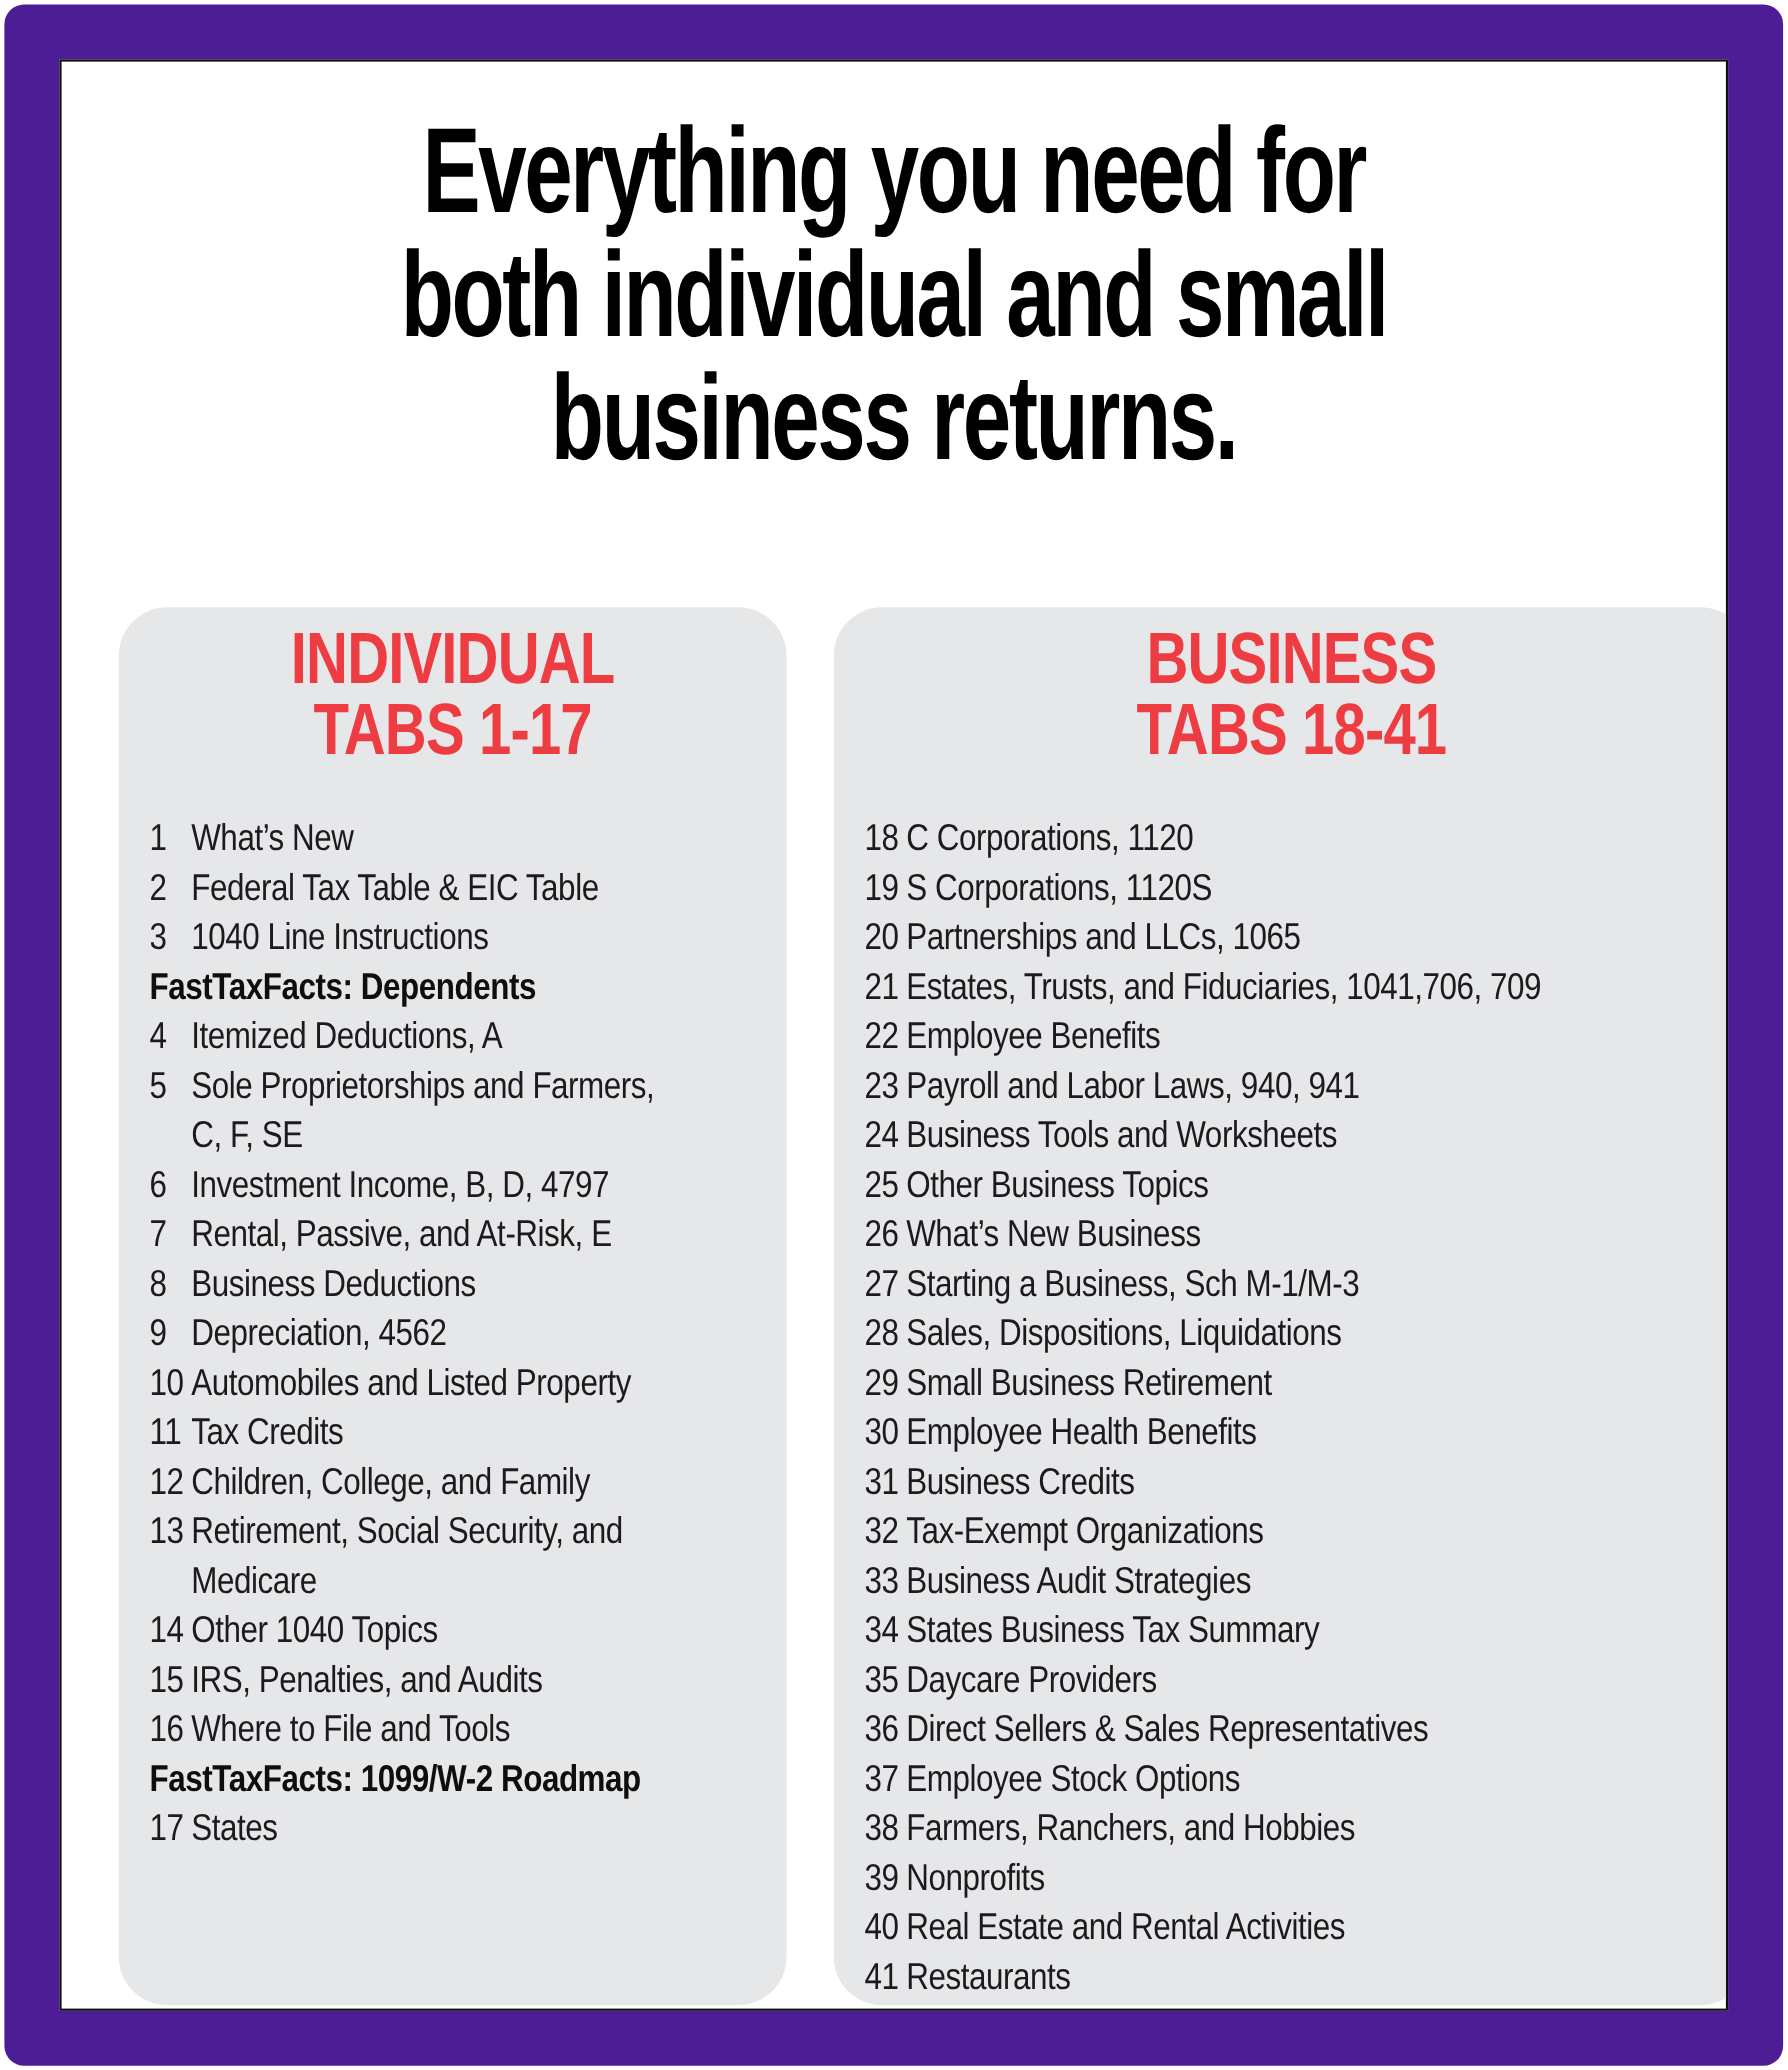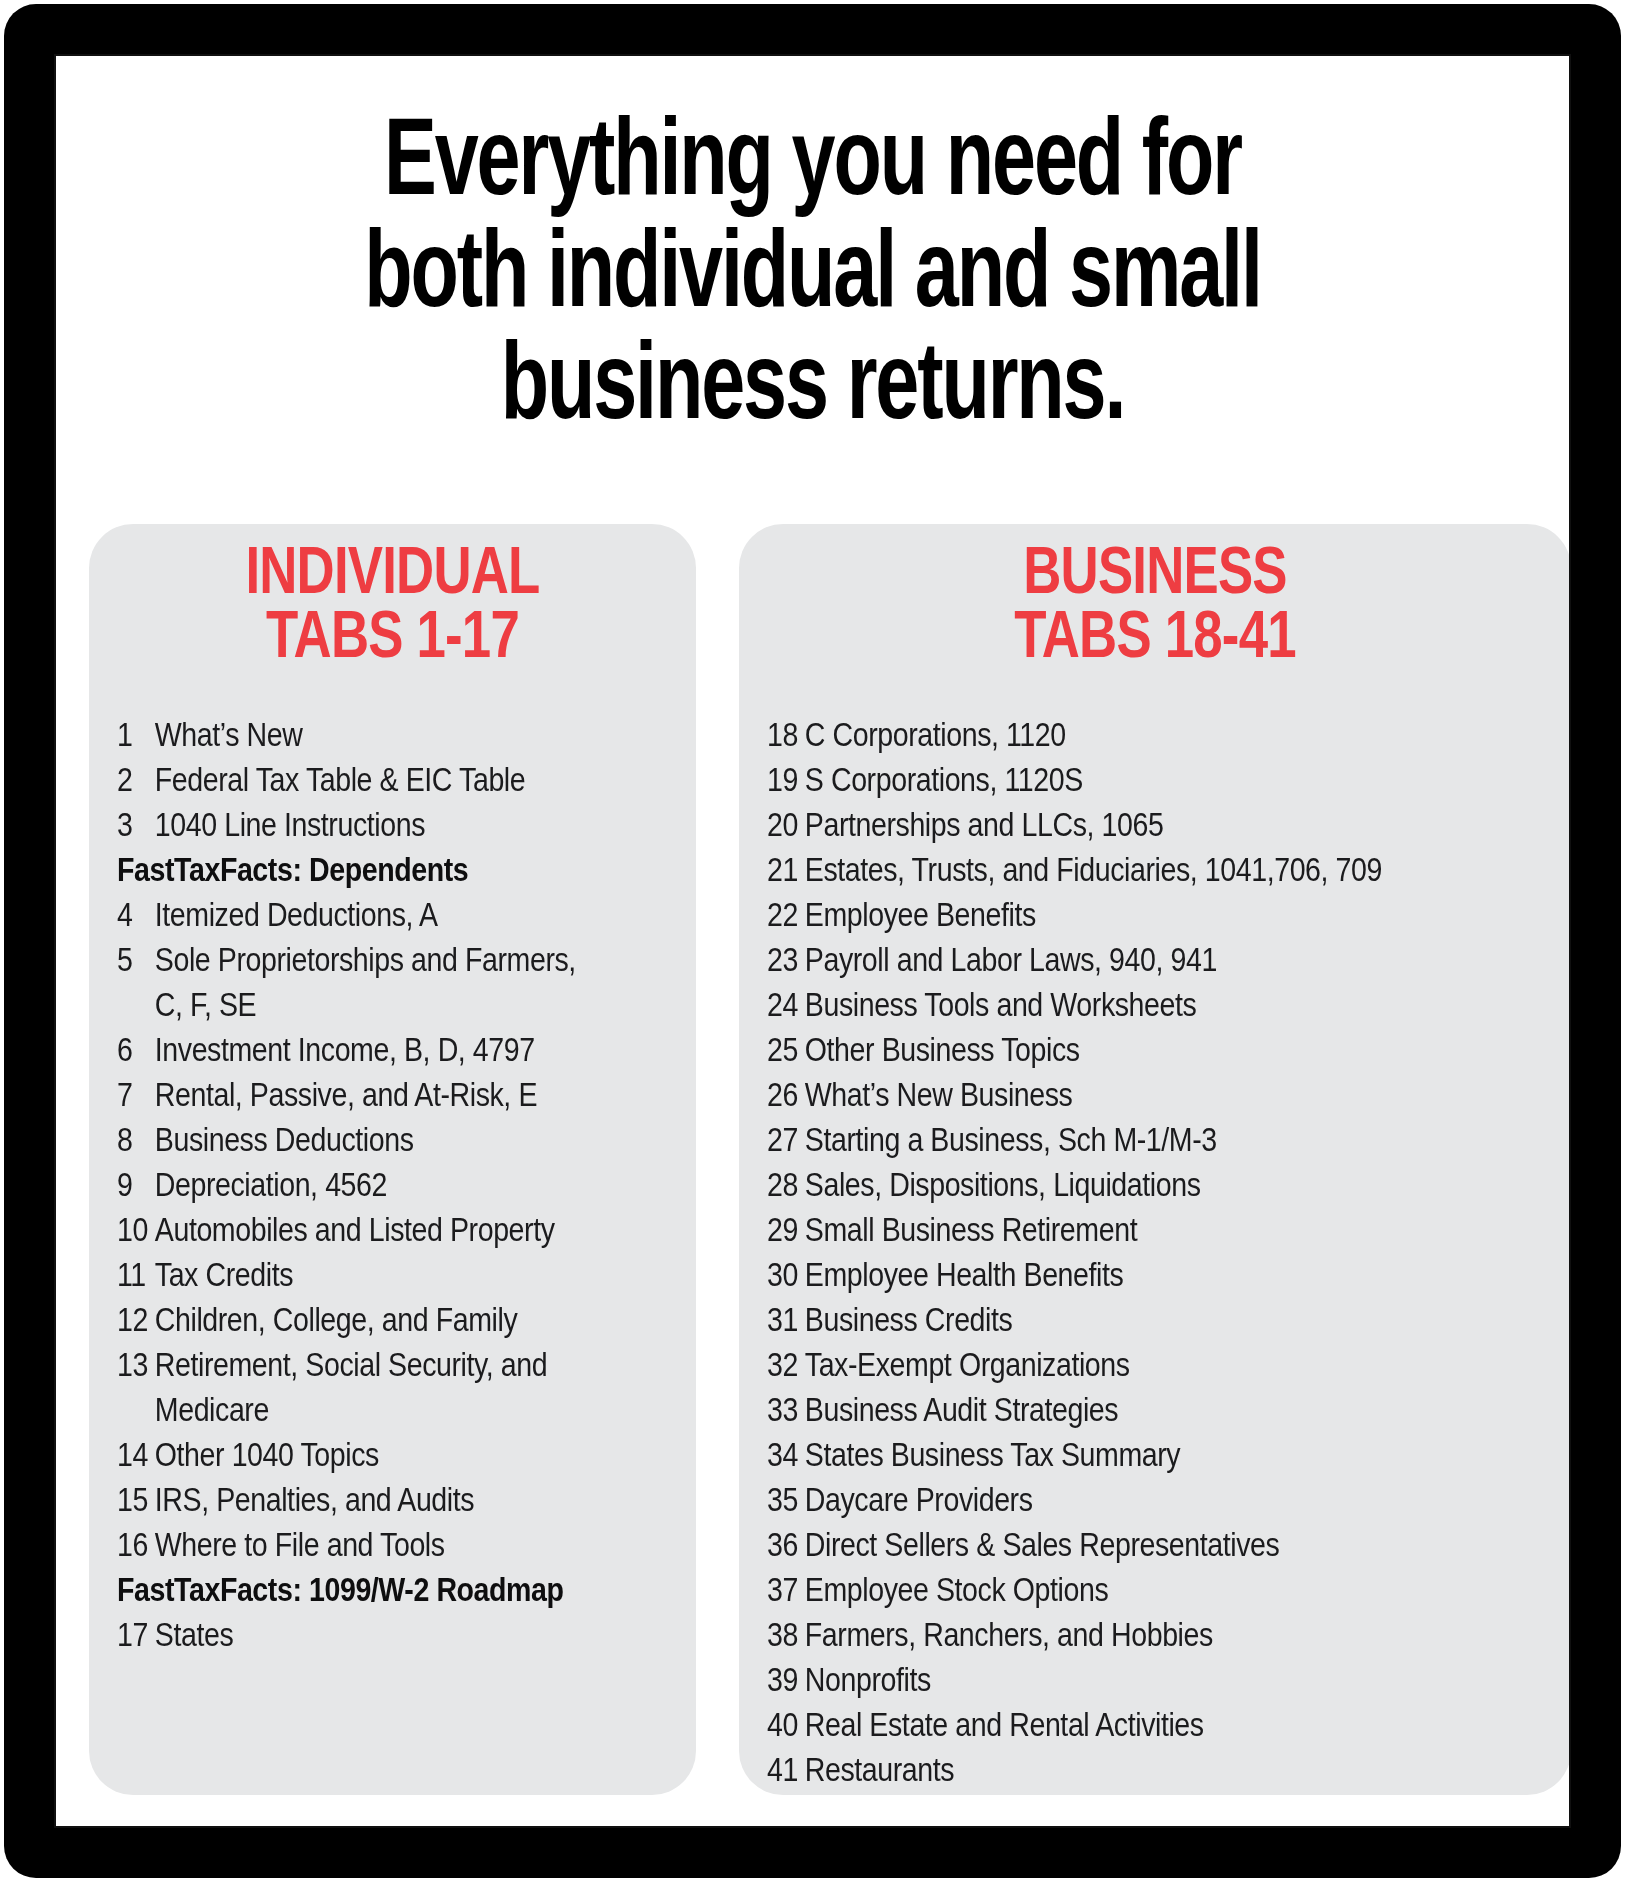--- a/index.html
+++ b/index.html
@@ -11,22 +11,22 @@
   .canvas {
     position: relative;
     width: 1625px;
     height: 1882px;
     background: #ffffff;
     overflow: hidden;
   }
   .frame {
     position: absolute;
     inset: 4px;
-    background: #000000;
-    border-radius: 32px;
+    background: #4c1d95;
+    border-radius: 18px;
   }
   .panel {
     position: absolute;
     inset: 50px;
     background: #ffffff;
     border: 2px solid #101010;
     overflow: hidden;
   }
   .headline {
     margin: 44px 0 0 0;
@@ -36,22 +36,22 @@
     line-height: 112px;
     letter-spacing: -3px;
     color: #000000;
     transform: scaleX(0.72);
     transform-origin: 50% 0;
     white-space: nowrap;
   }
   .columns {
     display: flex;
     gap: 43px;
-    margin-top: 88px;
-    padding: 0 48px 0 33px;
+    margin-top: 116px;
+    padding: 0 48px 0 52px;
   }
   .card {
     background: #E6E7E8;
     border-radius: 44px;
     min-height: 1271px;
     box-sizing: border-box;
   }
   .card-individual { width: 607px; flex: none; }
   .card-business  { width: 832px; flex: none; }
   .card-title {

